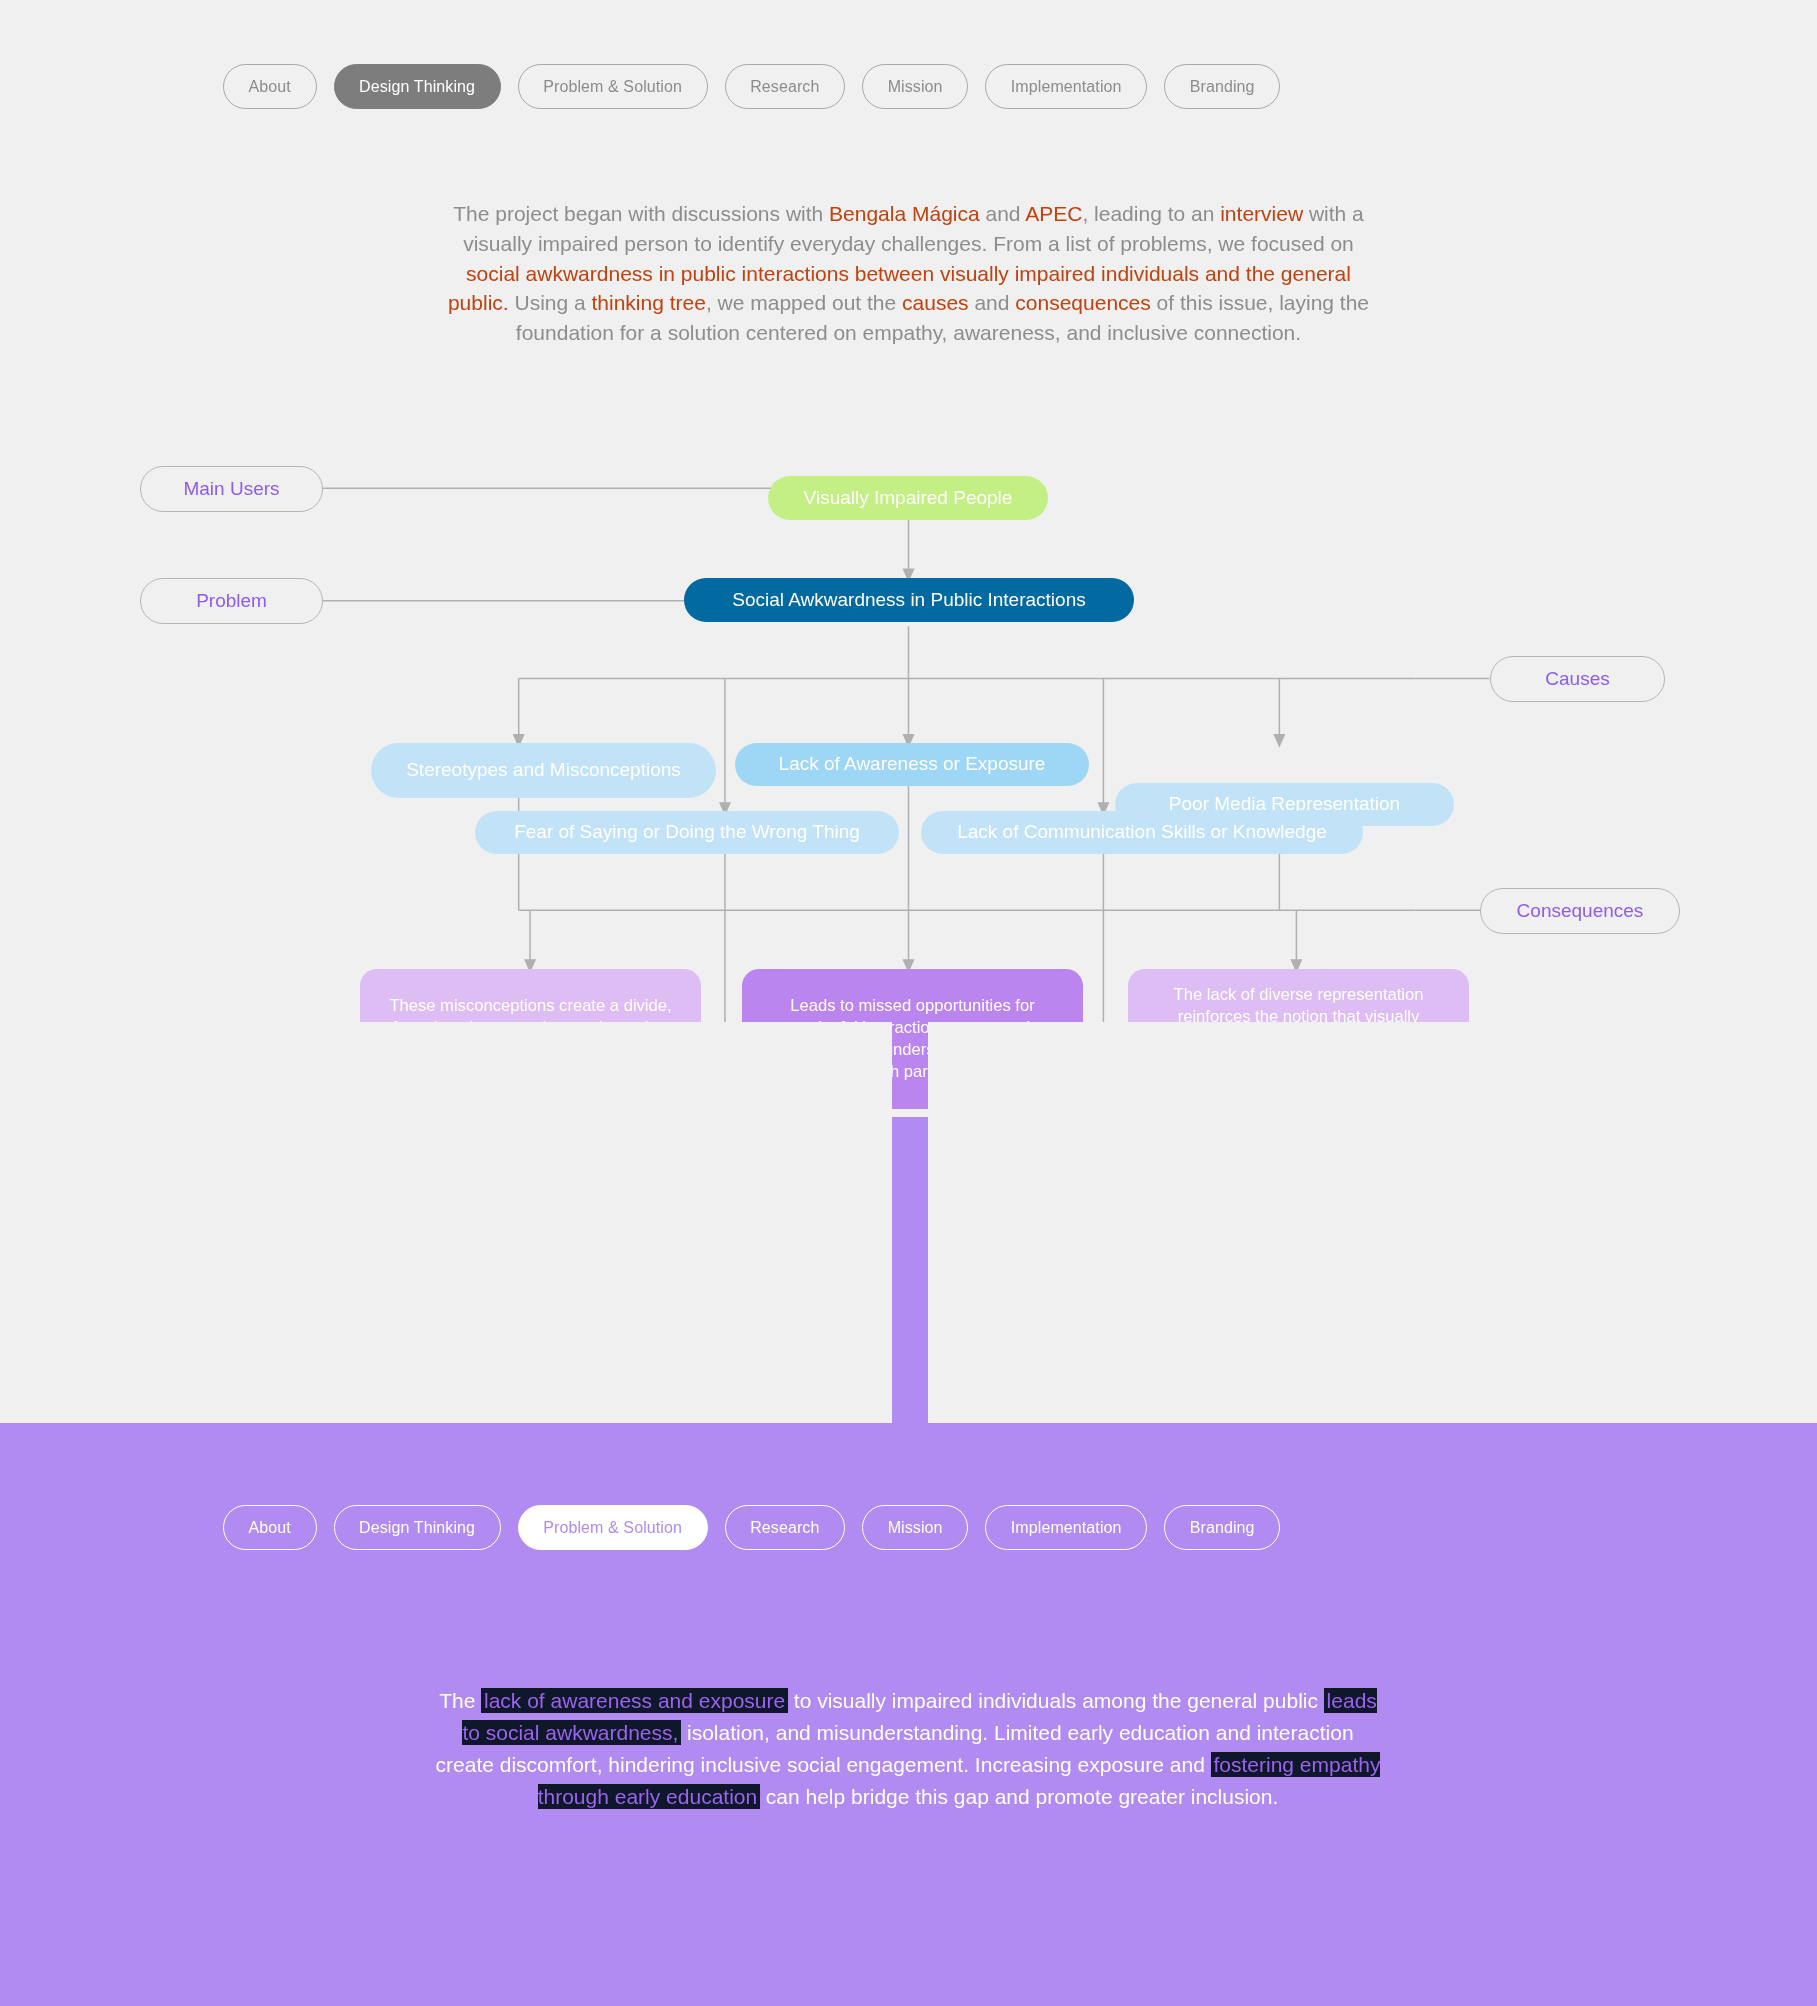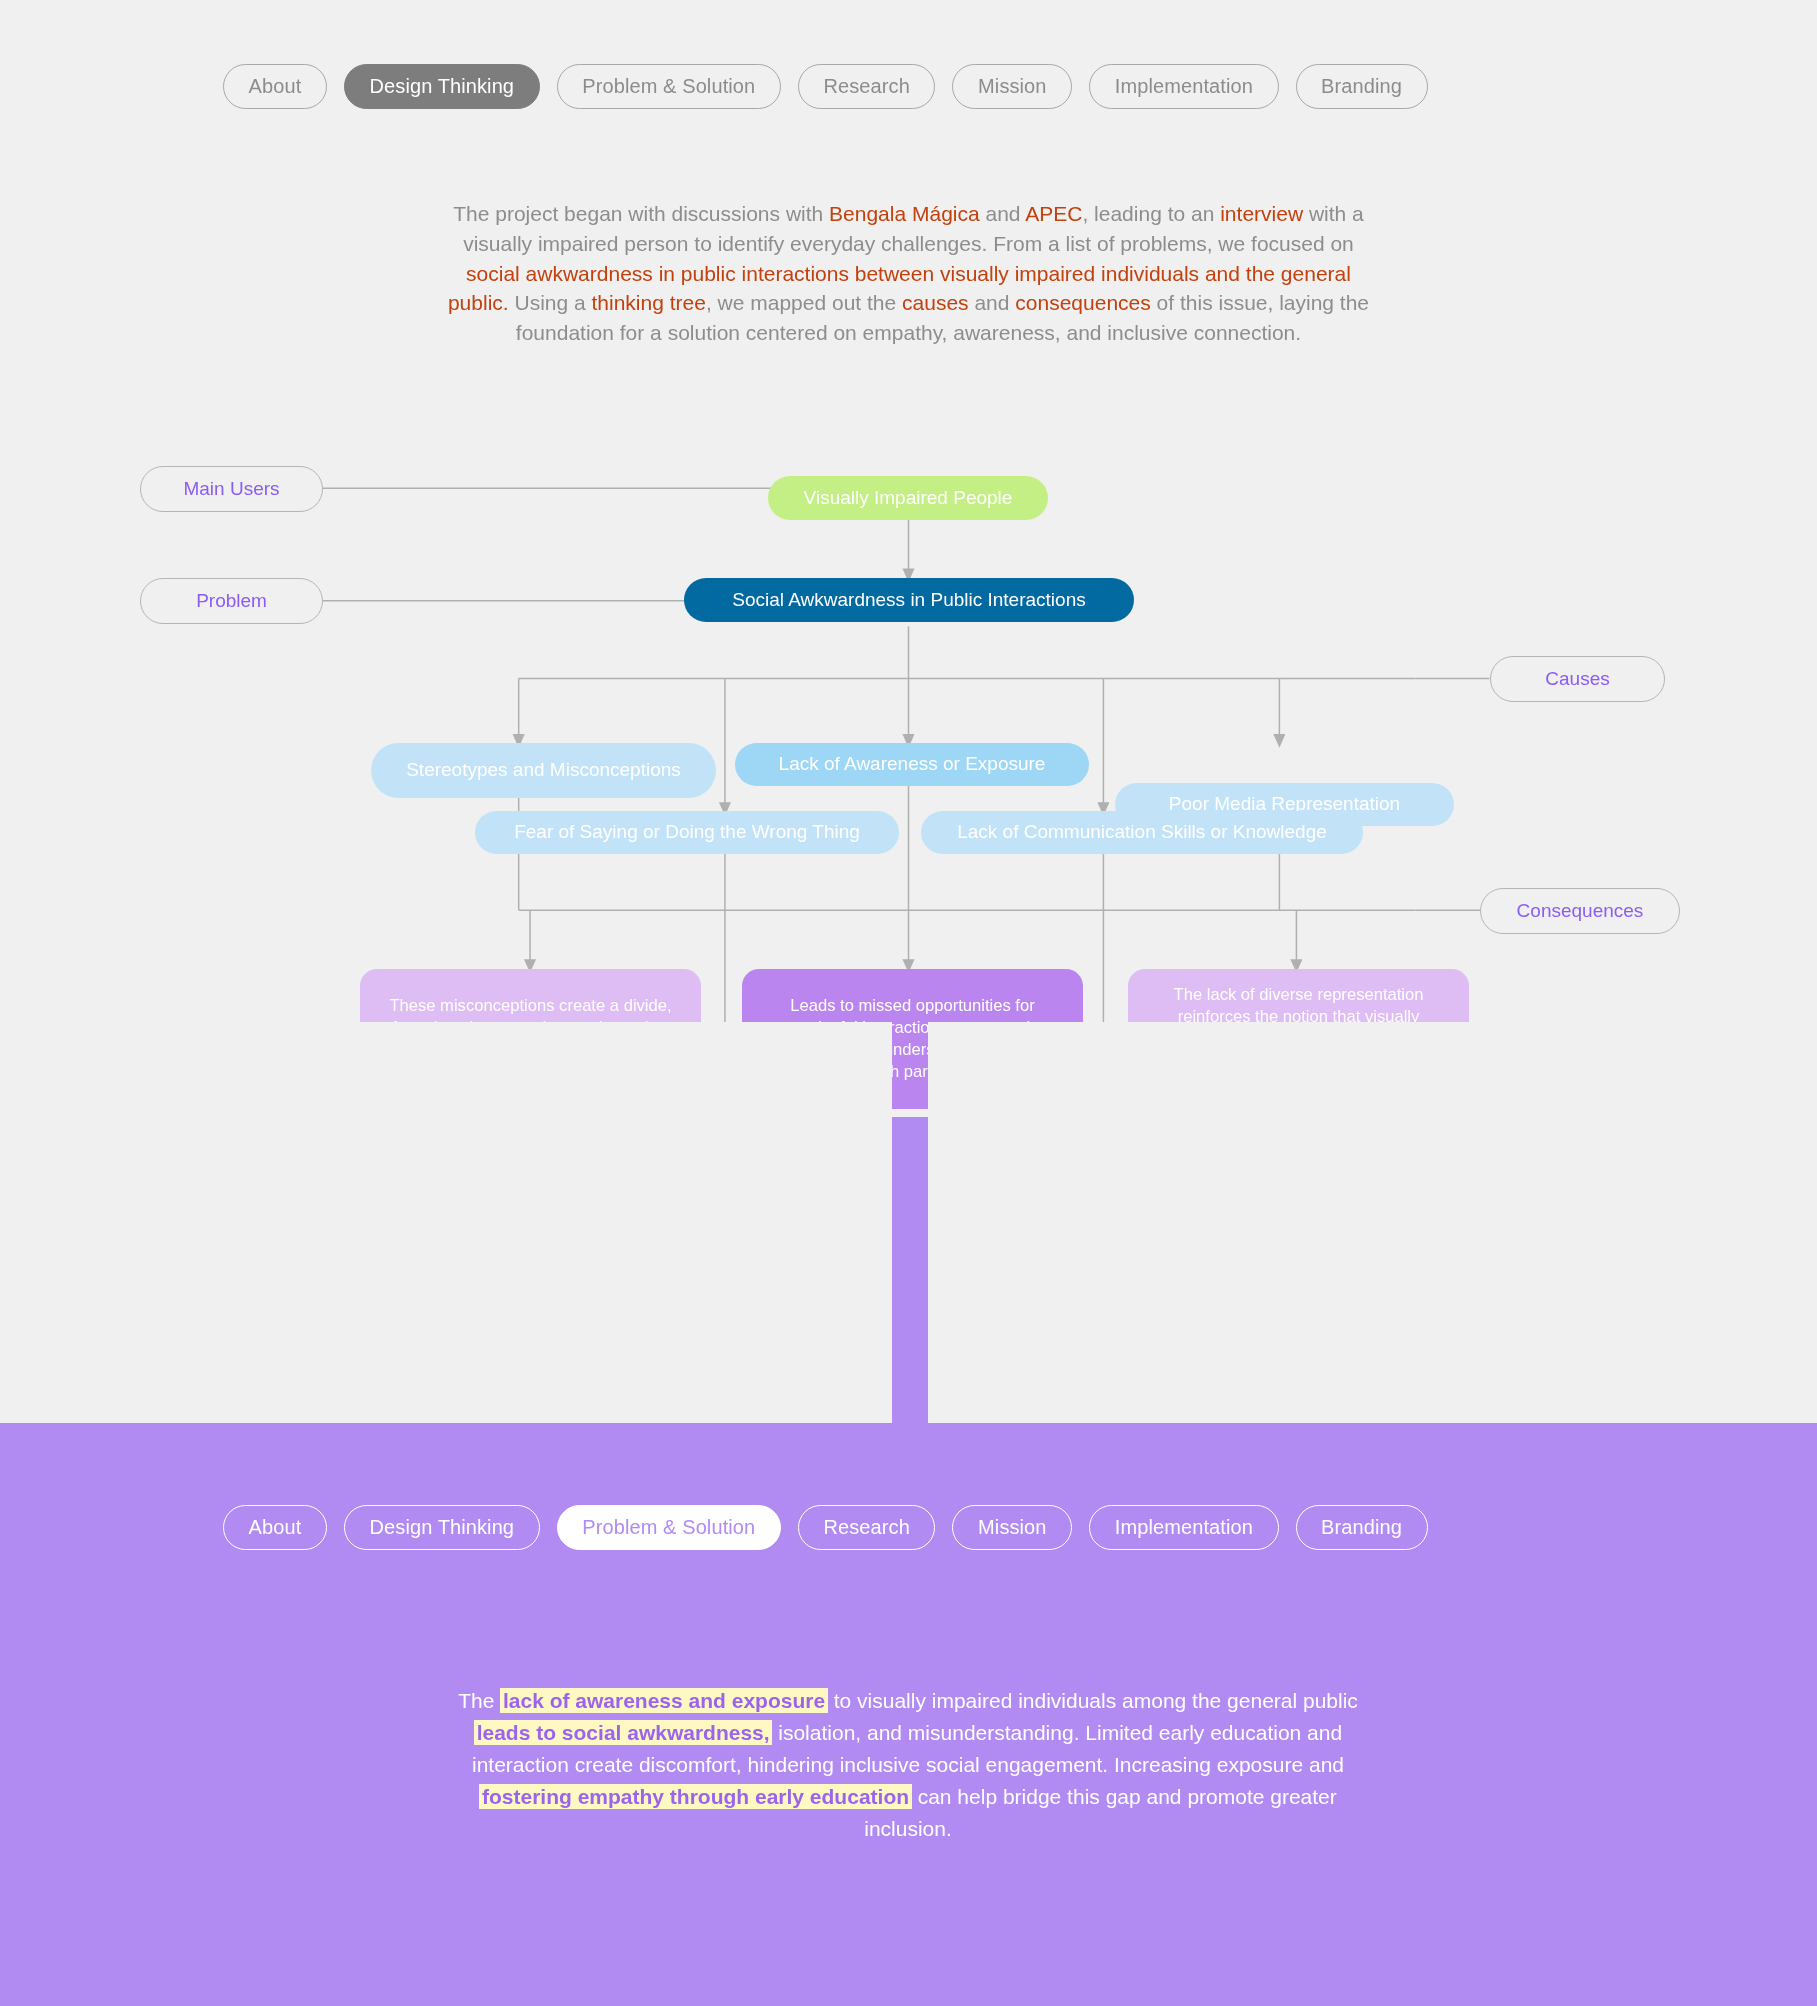--- a/index.html
+++ b/index.html
@@ -28,21 +28,21 @@
     align-items: center;
   }
   .nav-top { left: 223px; top: 64px; }
   .pill {
     border-radius: 945px;
     padding: 0 24.6px;
     height: 45px;
     display: flex;
     align-items: center;
     justify-content: center;
-    font-size: 20px;
+    font-size: 16px;
     white-space: nowrap;
     cursor: pointer;
     letter-spacing: 0.1px;
   }
   .pill-outline {
     border: 1.4px solid #a8a8a8;
     color: #8c8c8c;
     background: transparent;
   }
   .pill-active-dark {
@@ -141,23 +141,23 @@
   .purple-para {
     position: absolute;
     left: 435px; top: 1685px;
     width: 946px;
     text-align: center;
     font-size: 21px;
     line-height: 1.52;
     color: #ffffff;
   }
   .hl {
-    background: #fef9c3;
+    background: #0f172a;
     color: #9b63ee;
-    font-weight: bold;
+    font-weight: normal;
     padding: 0.9px 2.8px;
   }
 </style>
 </head>
 <body>
 
 <div class="page">
 
   <div class="light-section">
 

